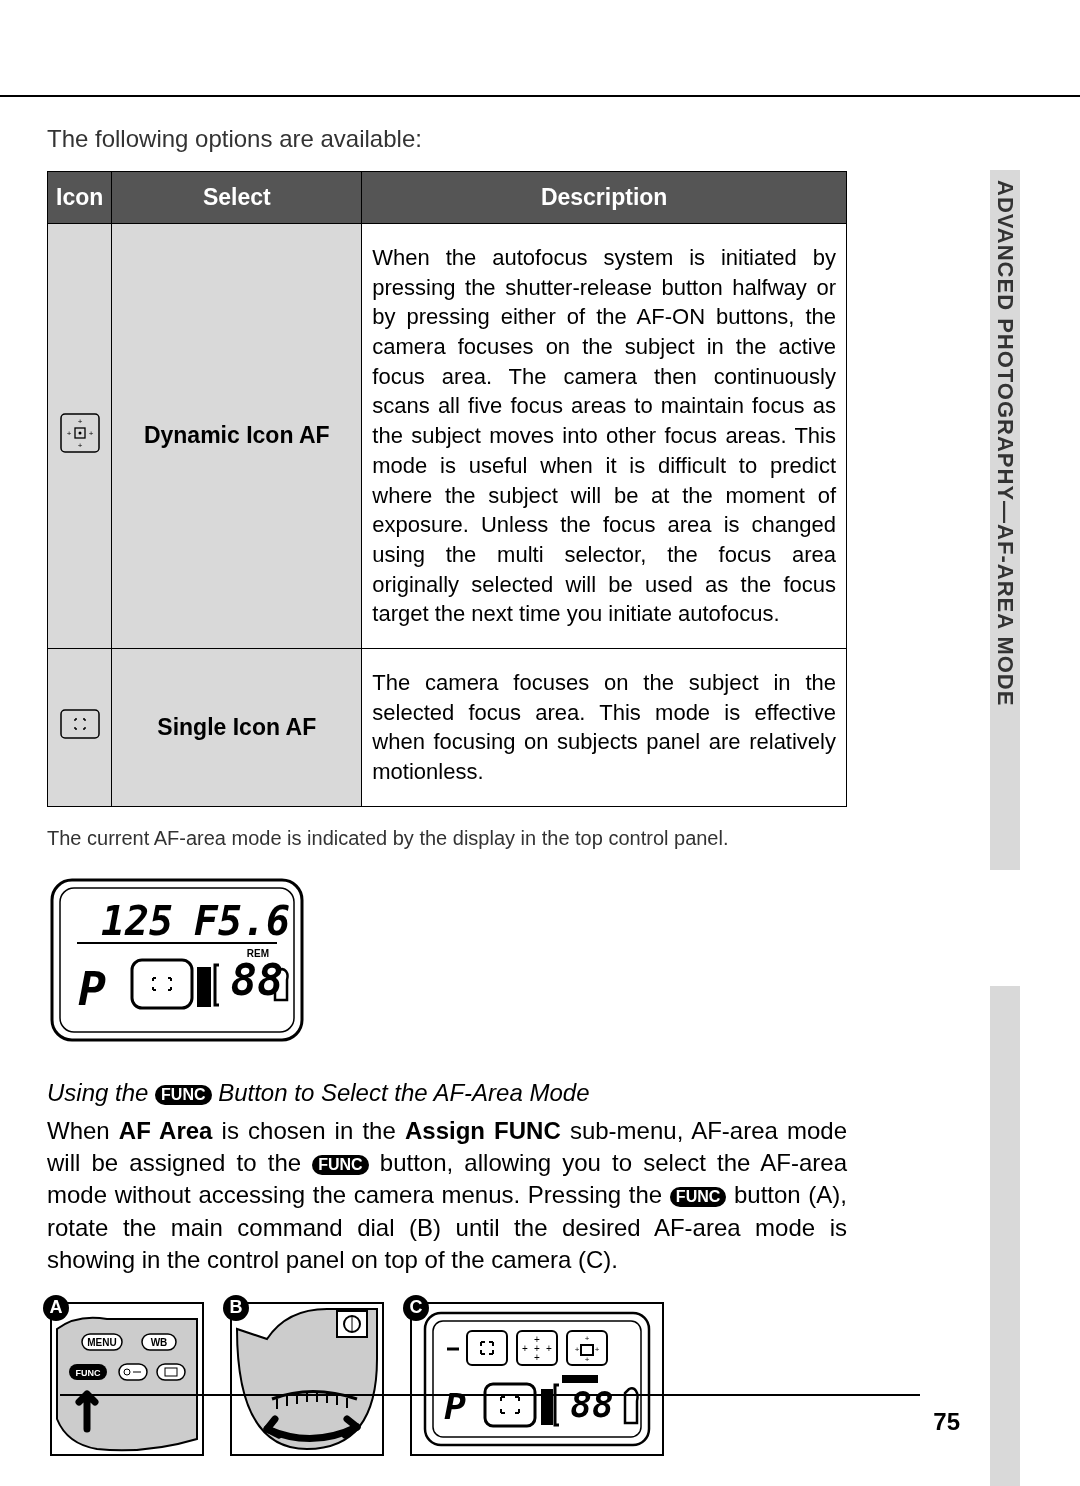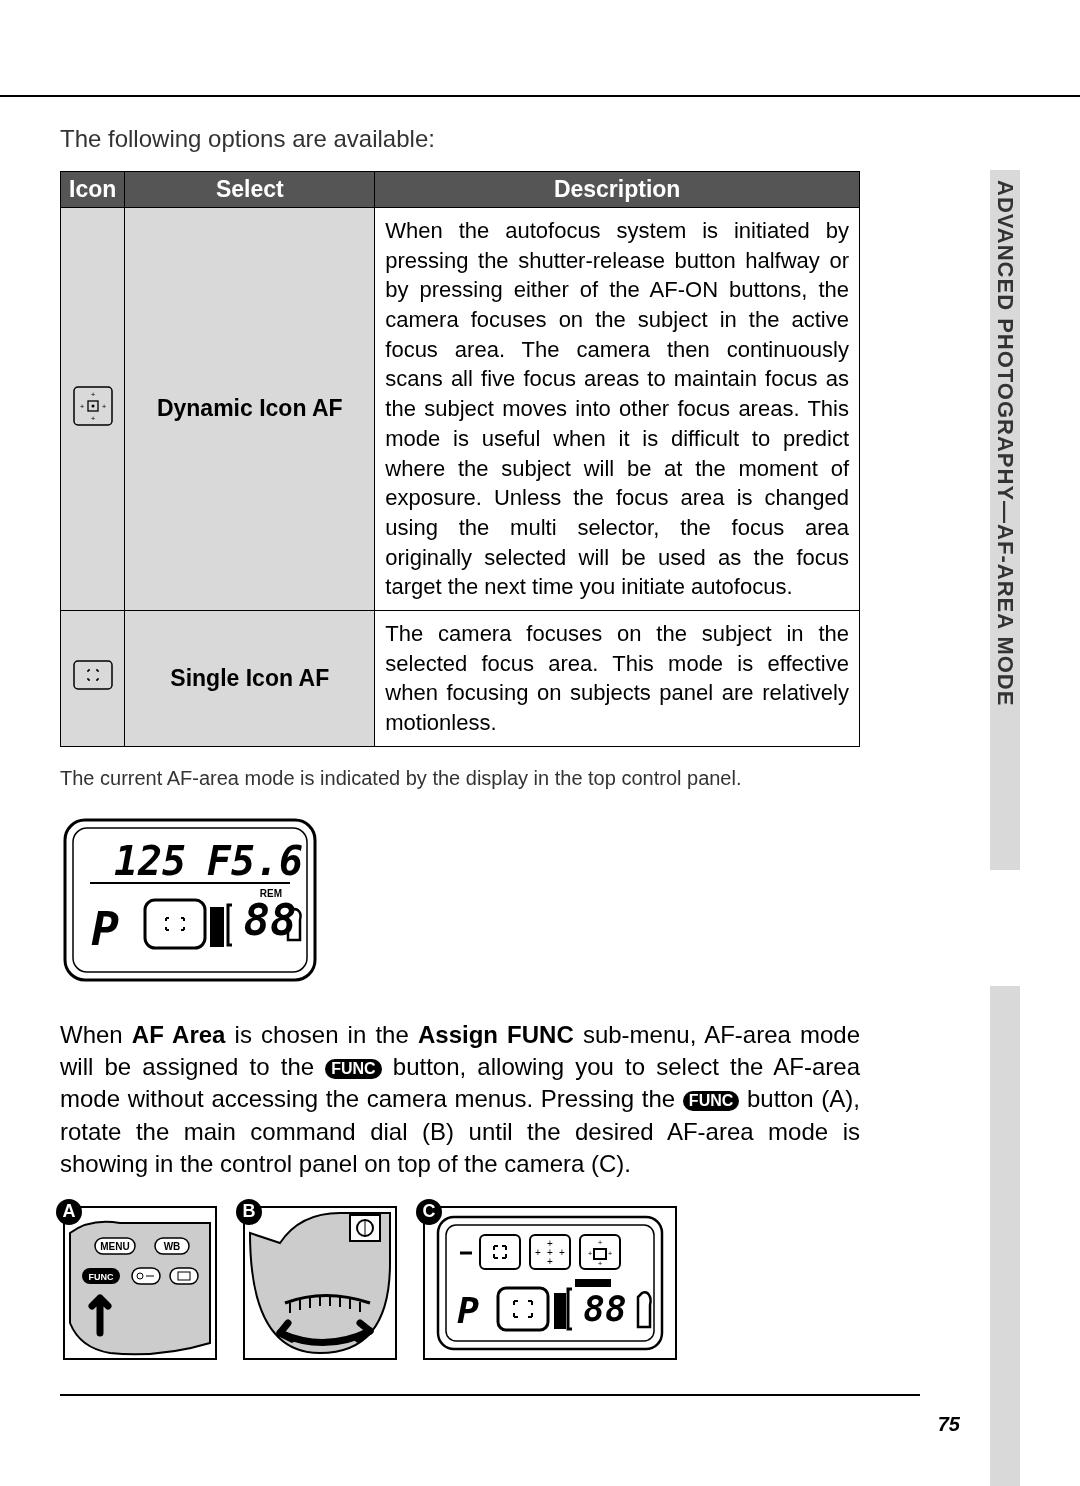--- a/index.html
+++ b/index.html
@@ -15,44 +15,44 @@
     position: absolute;
     top: 95px;
     left: 0;
     right: 0;
     height: 2px;
     background: #000;
   }
   .content {
     position: absolute;
     top: 125px;
-    left: 60px;
+    left: 47px;
     width: 800px;
   }
   .intro {
     font-size: 24px;
     color: #333;
     margin-bottom: 18px;
   }
   table.af {
     width: 100%;
     border-collapse: collapse;
     font-size: 23px;
   }
   table.af th {
     background: #555;
     color: #fff;
     font-weight: bold;
-    padding: 4px 8px;
+    padding: 12px 8px;
     border: 1px solid #000;
     text-align: center;
   }
   table.af td {
     border: 1px solid #000;
-    padding: 8px 10px;
+    padding: 19px 10px;
     vertical-align: middle;
   }
   table.af td.icon-cell {
     background: #d9d9d9;
     text-align: center;
     width: 60px;
     vertical-align: middle;
   }
   table.af td.opt-cell {
     background: #d9d9d9;
@@ -147,22 +147,21 @@
     width: 860px;
     bottom: 90px;
     height: 2px;
     background: #000;
   }
   .page-num {
     position: absolute;
     bottom: 50px;
     right: 120px;
     font-weight: bold;
-    font-style: italic;
-    font-size: 20px;
+    font-size: 24px;
     margin-top: 42px;
   }
   .page-tab {
     position: absolute;
     bottom: 0;
     right: 60px;
     width: 30px;
     height: 500px;
     background: #d9d9d9;
   }
@@ -238,20 +237,23 @@
 
       <text x="210" y="120" font-family="monospace" font-style="italic" font-weight="bold" font-size="44" text-anchor="middle">88</text>
 
       <path d="M172 90 L168 90 L168 130 L172 130" stroke="#000" stroke-width="3" fill="none"></path>
 
       <path d="M232 95 C238 92 242 98 240 105 L240 125 L228 125 L228 100 Z" stroke="#000" stroke-width="2.5" fill="none"></path>
     </svg>
   </div>
 
   <div class="func-section">
+    <p class="func-title">
+      <span>Using the </span><span class="func-pill">FUNC</span><span> Button to Select the AF-Area Mode</span>
+    </p>
     <p class="func-body">
       <span>When </span><b>AF Area</b><span> is chosen in the </span><b>Assign FUNC</b><span> sub-menu, AF-area mode will be assigned to the </span><span class="func-pill">FUNC</span><span> button, allowing you to select the AF-area mode without accessing the camera menus.  Pressing the </span><span class="func-pill">FUNC</span><span> button (A), rotate the main command dial (B) until the desired AF-area mode is showing in the control panel on top of the camera (C).</span>
     </p>
   </div>
 
   <div class="abc-row">
 
     <div class="abc-item">
       <div class="abc-label">A</div>
       <svg width="160" height="160" viewBox="0 0 160 160">

